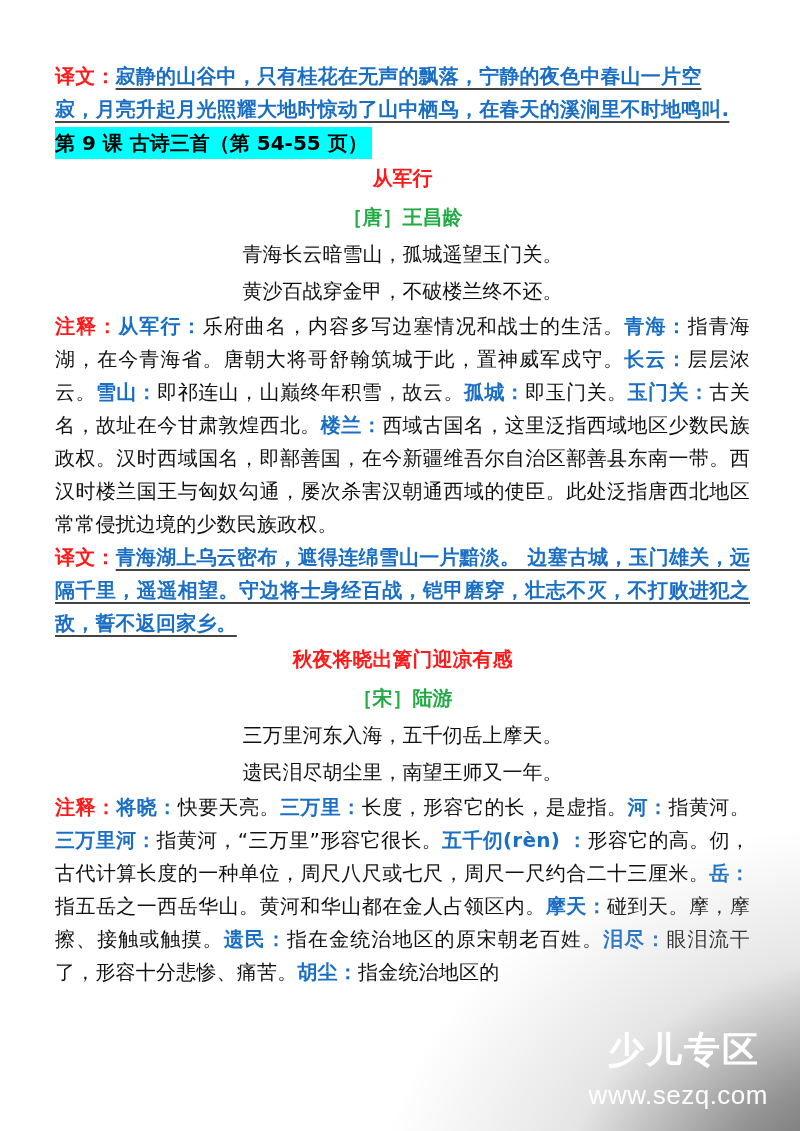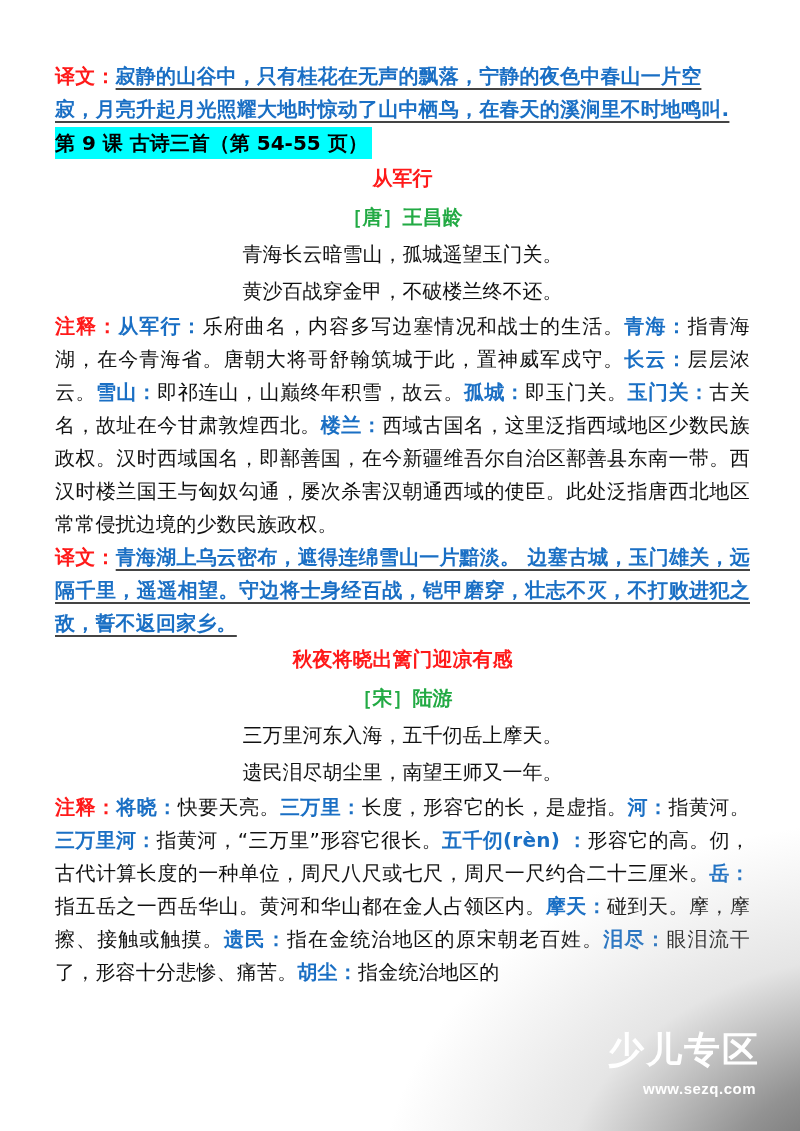--- a/index.html
+++ b/index.html
@@ -101,27 +101,26 @@
       top: 1030px;
       font-family: Liberation Serif, serif;
       font-weight: bold;
       font-size: 36px;
       color: #ffffff;
       letter-spacing: 2px;
       line-height: 40px;
     }
     .wm-url {
       position: absolute;
-      right: 44px;
+      right: 32px;
       top: 1080px;
       font-family: "Liberation Sans", sans-serif;
-      font-size: 15px;
+      font-size: 26px;
       color: #ffffff;
       letter-spacing: 0.5px;
-      font-weight: bold;
     }
   </style>
 </head>
 <body>
 
 <div class="page">
 
   <div class="line">
     <span class="lbl-red">译文：</span><span class="trans">寂静的山谷中，只有桂花在无声的飘落，宁静的夜色中春山一片空</span>
   </div>

